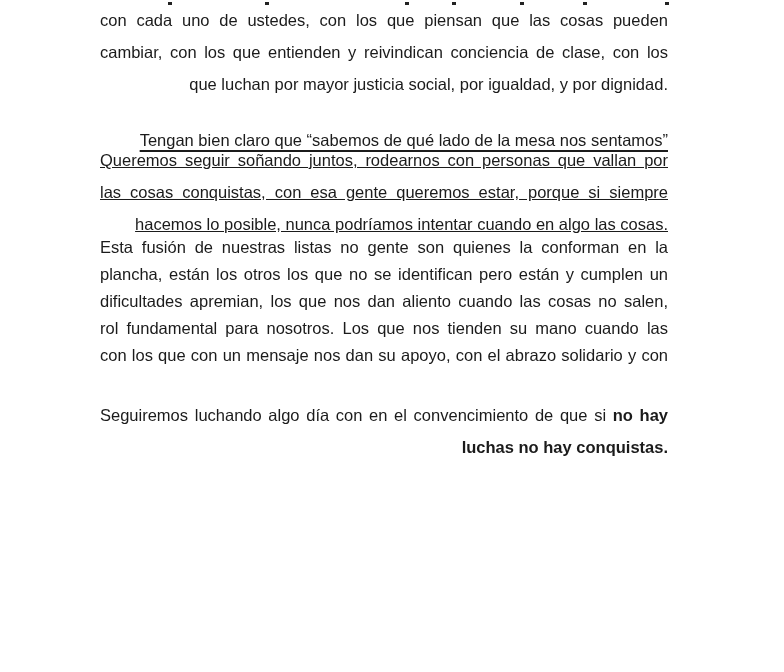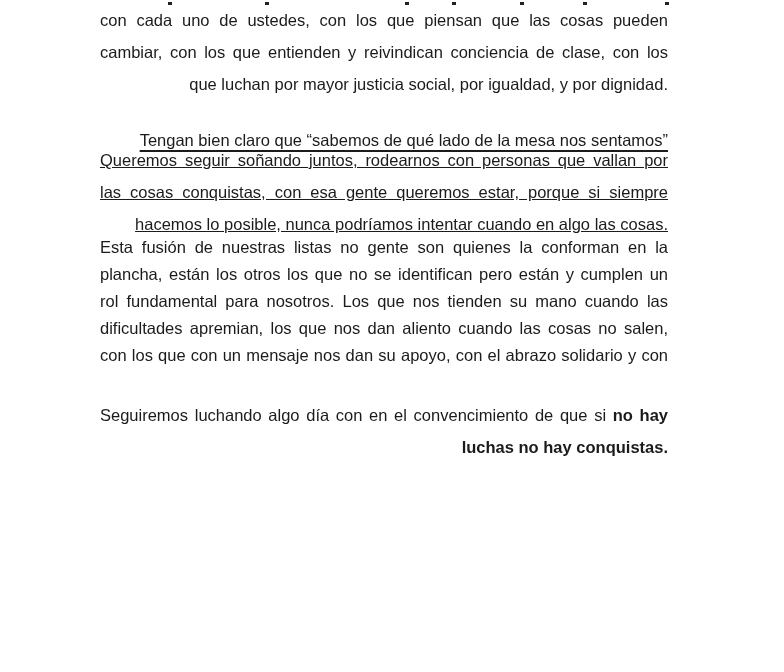--- a/index.html
+++ b/index.html
@@ -79,22 +79,22 @@
 
   <div id="paragraph-2" class="content-block">
     <div class="line j">Queremos seguir soñando juntos, rodearnos con personas que vallan por</div>
     <div class="line j">las cosas conquistas, con esa gente queremos estar, porque si siempre</div>
     <div class="line l">hacemos lo posible, nunca podríamos intentar cuando  en algo las cosas.</div>
   </div>
 
   <div id="paragraph-3" class="content-block">
     <div class="line j">Esta fusión de nuestras listas no gente son quienes la conforman en la</div>
     <div class="line j">plancha, están los otros los que no se identifican pero  están y cumplen un</div>
+    <div class="line j">dificultades apremian, los que nos dan aliento cuando las cosas no salen,</div>
     <div class="line j">rol fundamental para nosotros. Los que nos tienden su mano cuando las</div>
-    <div class="line j">dificultades apremian, los que nos dan aliento cuando las cosas no salen,</div>
     <div class="line j">con los que  con un mensaje nos dan su apoyo, con el abrazo solidario y con</div>
   </div>
 
   <div id="paragraph-4" class="content-block">
     <div class="line j"><span>Seguiremos luchando algo día  con en el convencimiento de que si </span><span class="bold-run">no hay</span></div>
     <div class="line l bold-run">luchas no hay conquistas.</div>
   </div>
 
 </div>
 

